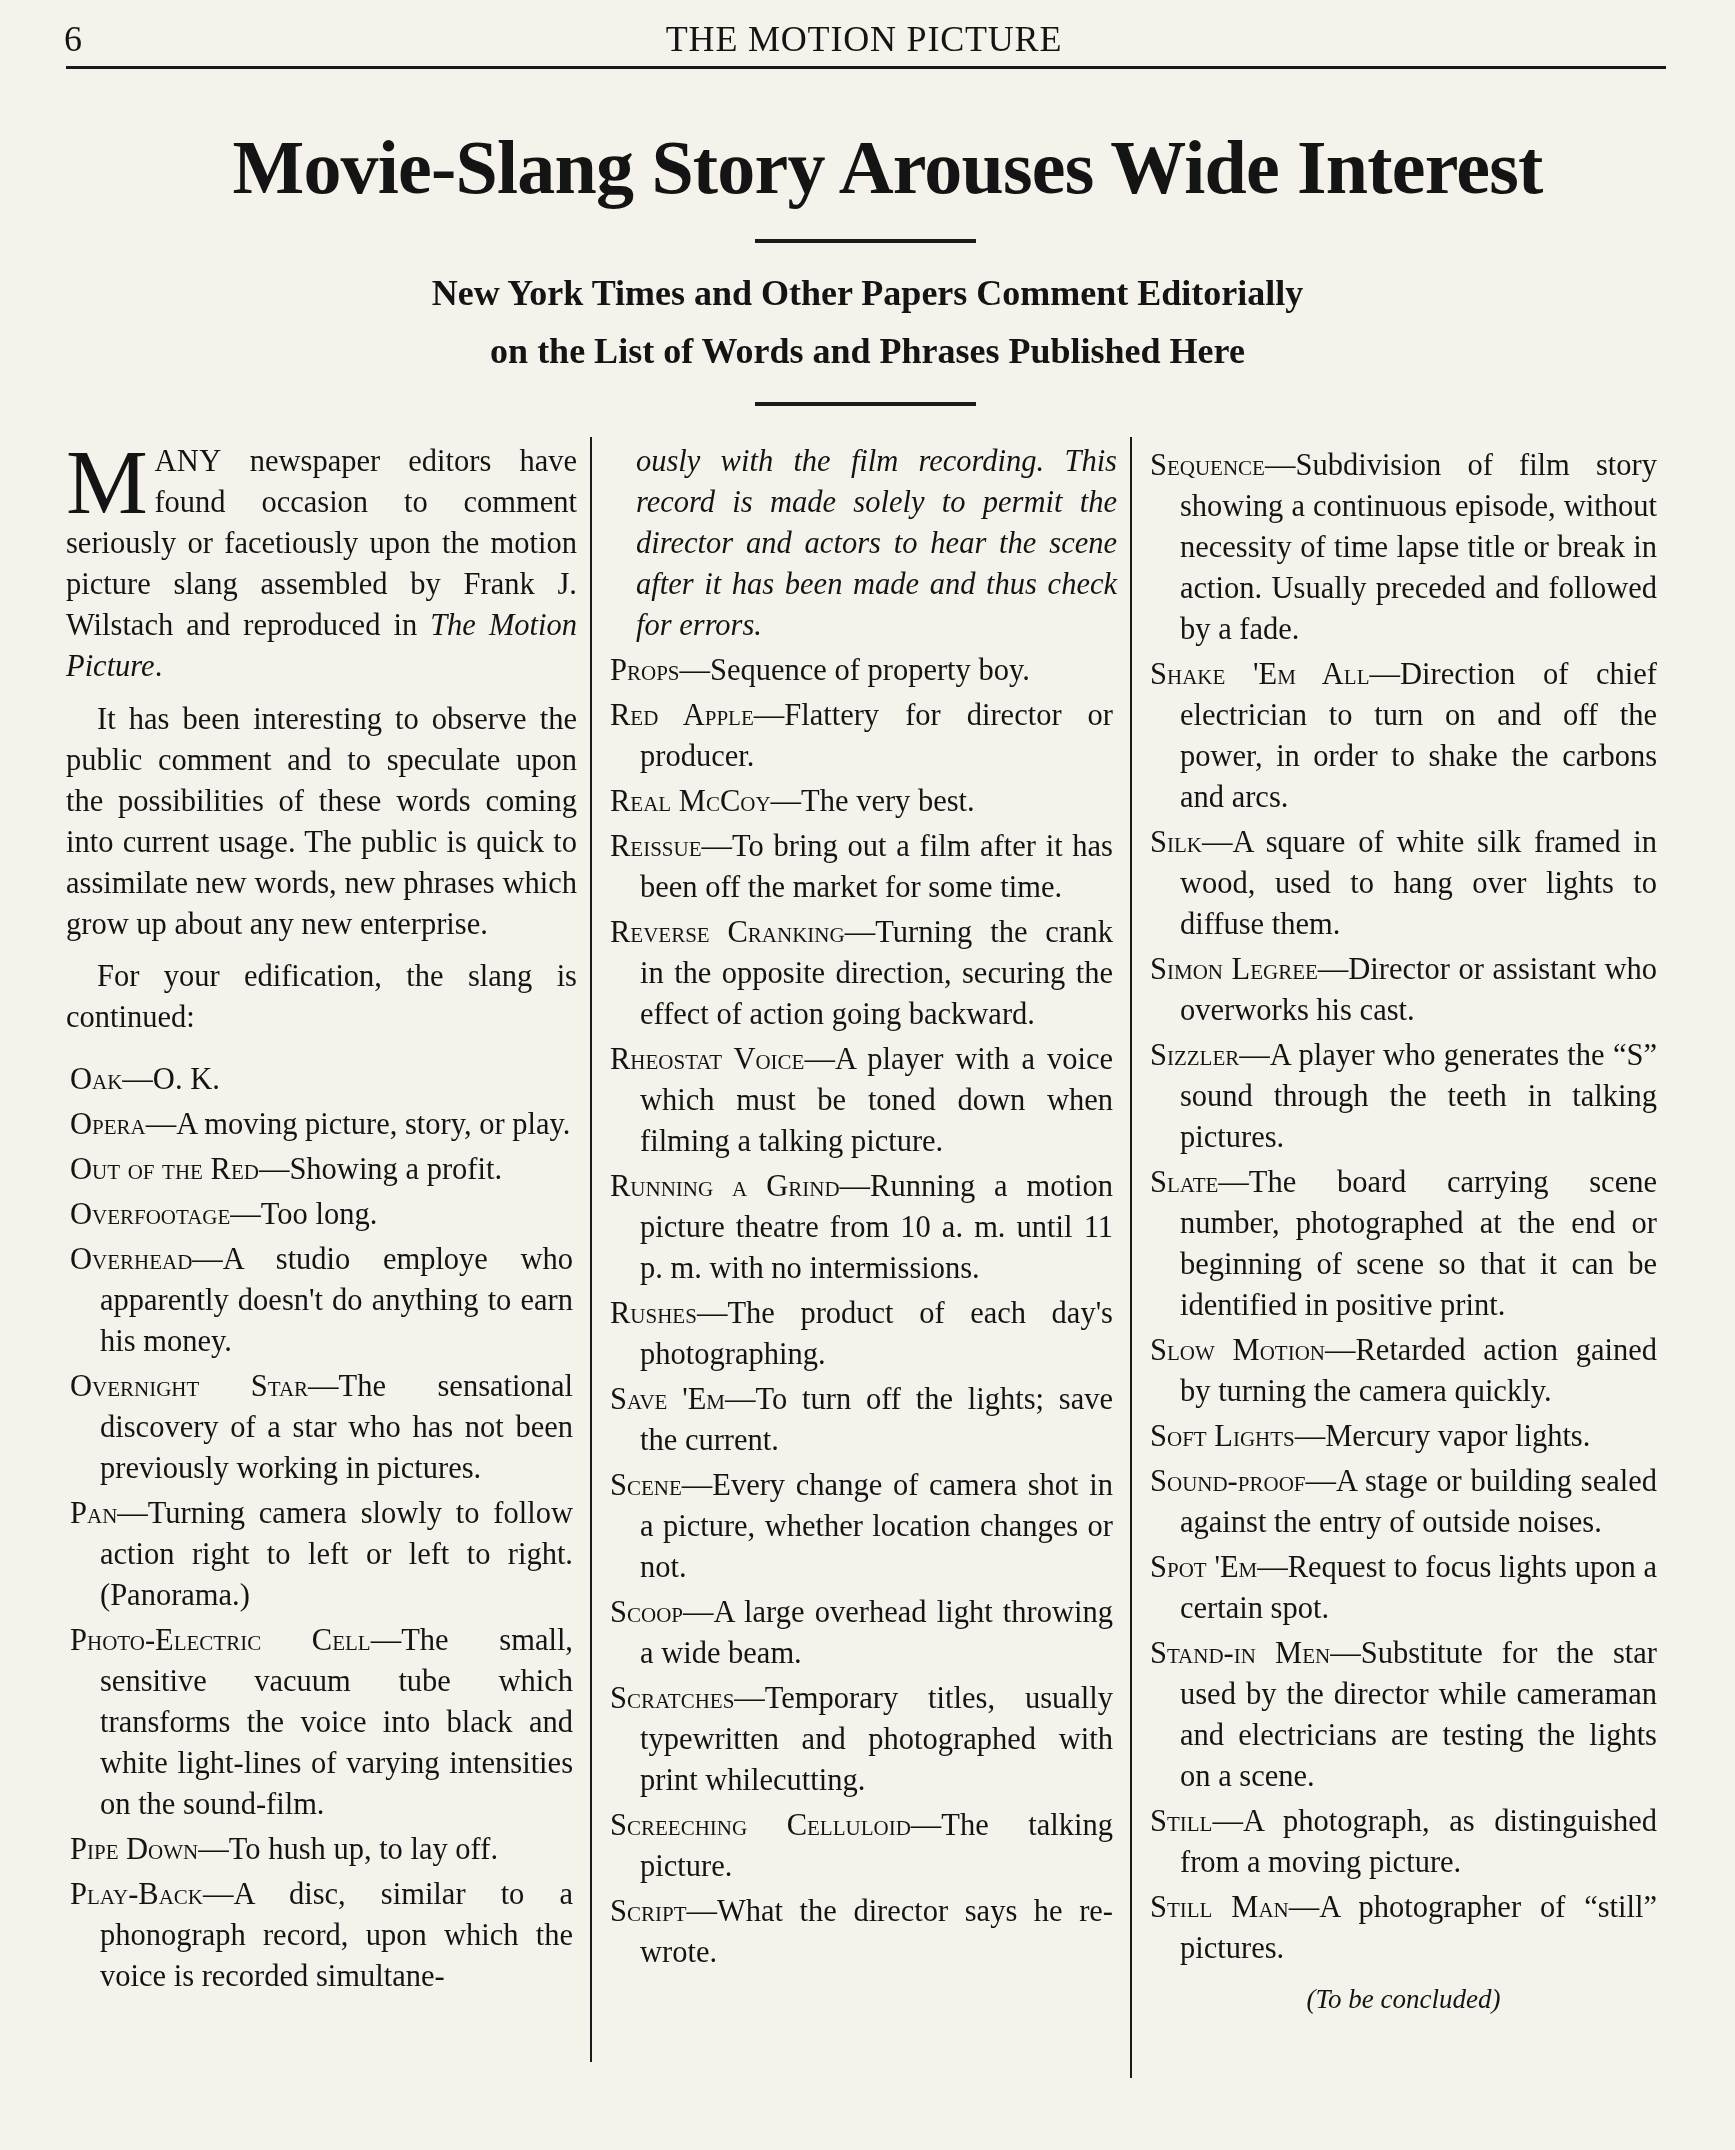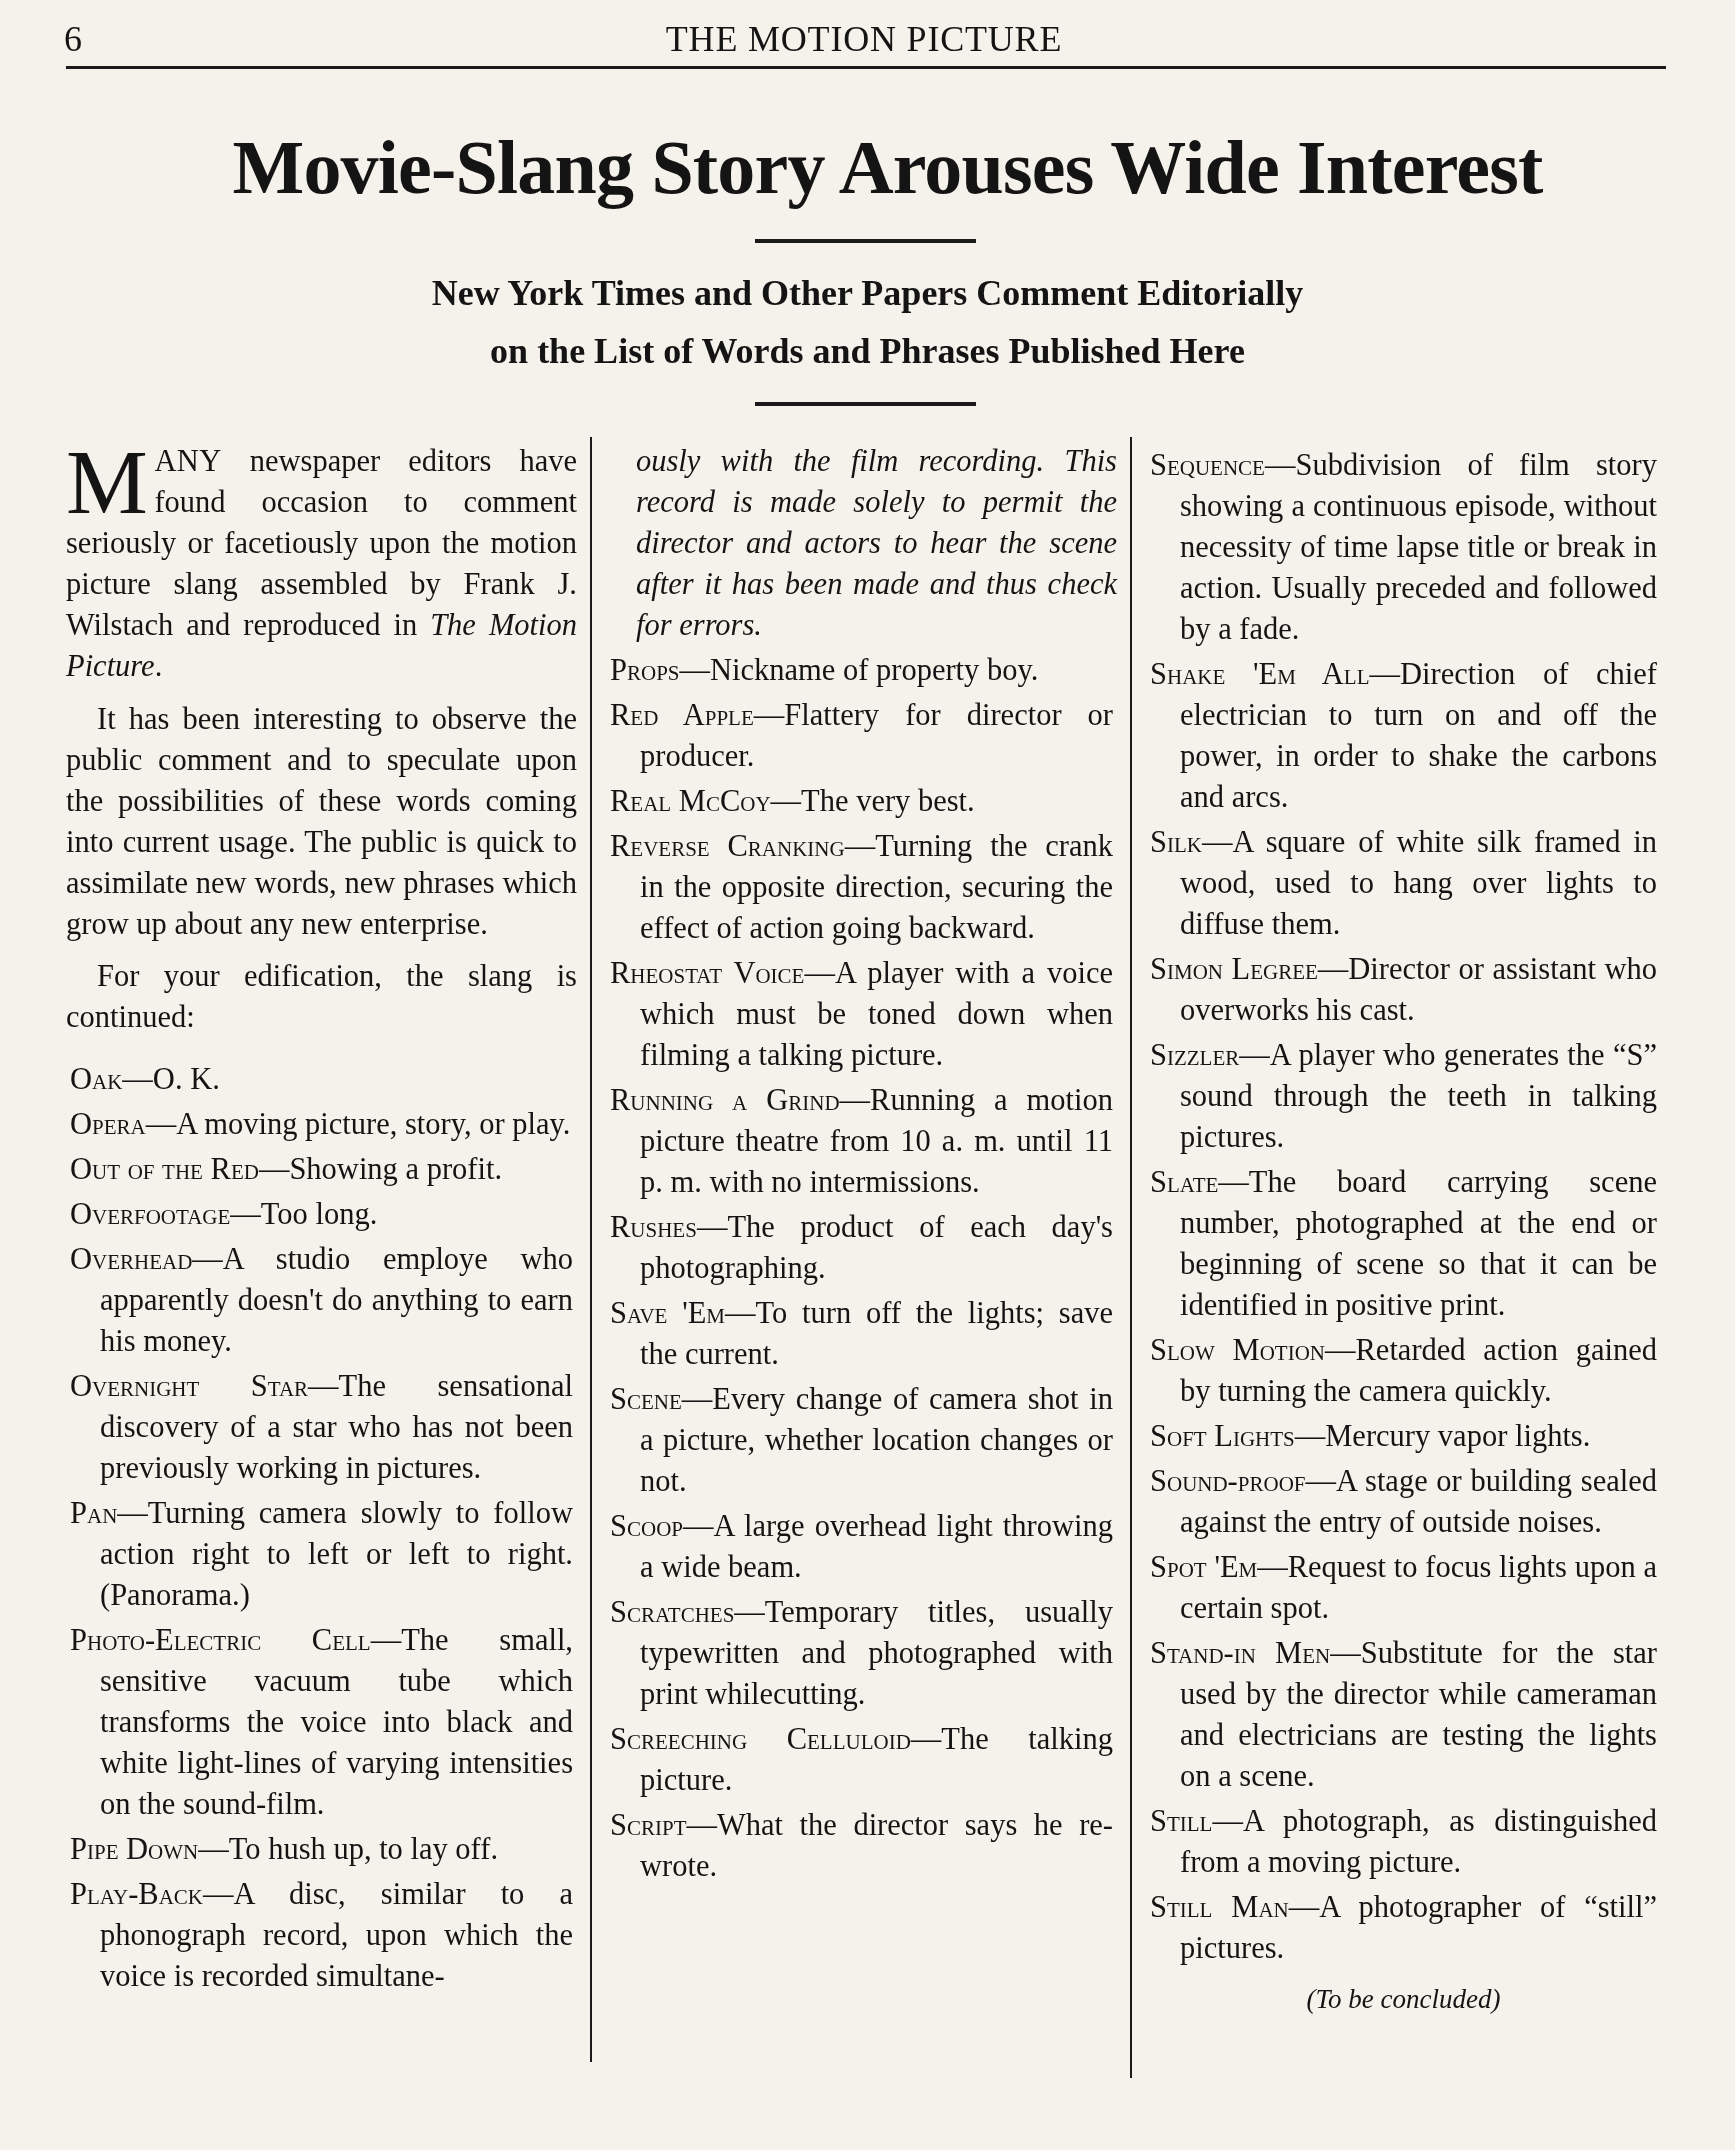--- a/index.html
+++ b/index.html
@@ -99,23 +99,24 @@
       <p class="entry"><span class="term">Pipe Down</span><span>—</span><span>To hush up, to lay off.</span></p>
       <p class="entry"><span class="term">Play-Back</span><span>—</span><span>A disc, similar to a phonograph record, upon which the voice is recorded simultane-</span></p>
     </div>
 </div>
 
 <div class="col-rule v1"></div>
 
 <div class="col c2">
   <p class="cont">ously with the film recording. This record is made solely to permit the director and actors to hear the scene after it has been made and thus check for errors.</p>
   <div>
-      <p class="entry"><span class="term">Props</span><span>—</span><span>Nickname of property boy.</span></p>
+      <p class="entry"><span class="term">Props</span><span>—</span><span>Sequence of property boy.</span></p>
       <p class="entry"><span class="term">Red Apple</span><span>—</span><span>Flattery for director or producer.</span></p>
       <p class="entry"><span class="term">Real McCoy</span><span>—</span><span>The very best.</span></p>
+      <p class="entry"><span class="term">Reissue</span><span>—</span><span>To bring out a film after it has been off the market for some time.</span></p>
       <p class="entry"><span class="term">Reverse Cranking</span><span>—</span><span>Turning the crank in the opposite direction, securing the effect of action going backward.</span></p>
       <p class="entry"><span class="term">Rheostat Voice</span><span>—</span><span>A player with a voice which must be toned down when filming a talking picture.</span></p>
       <p class="entry"><span class="term">Running a Grind</span><span>—</span><span>Running a motion picture theatre from 10 a. m. until 11 p. m. with no intermissions.</span></p>
       <p class="entry"><span class="term">Rushes</span><span>—</span><span>The product of each day's photographing.</span></p>
       <p class="entry"><span class="term">Save 'Em</span><span>—</span><span>To turn off the lights; save the current.</span></p>
       <p class="entry"><span class="term">Scene</span><span>—</span><span>Every change of camera shot in a picture, whether location changes or not.</span></p>
       <p class="entry"><span class="term">Scoop</span><span>—</span><span>A large overhead light throwing a wide beam.</span></p>
       <p class="entry"><span class="term">Scratches</span><span>—</span><span>Temporary titles, usually typewritten and photographed with print whilecutting.</span></p>
       <p class="entry"><span class="term">Screeching Celluloid</span><span>—</span><span>The talking picture.</span></p>
       <p class="entry"><span class="term">Script</span><span>—</span><span>What the director says he re-wrote.</span></p>

